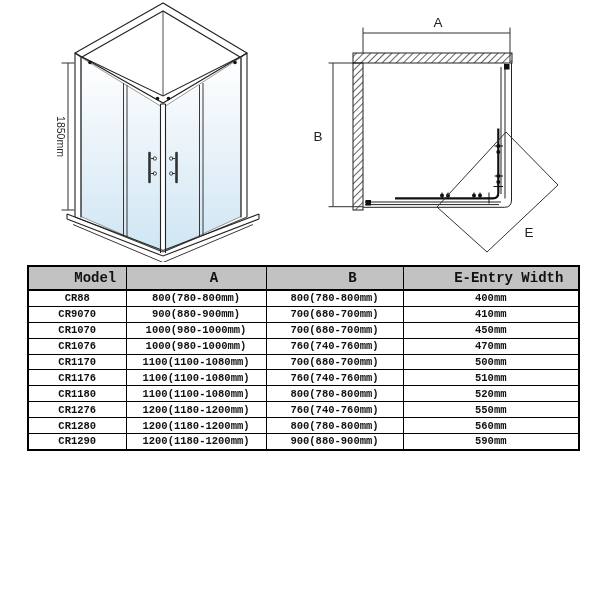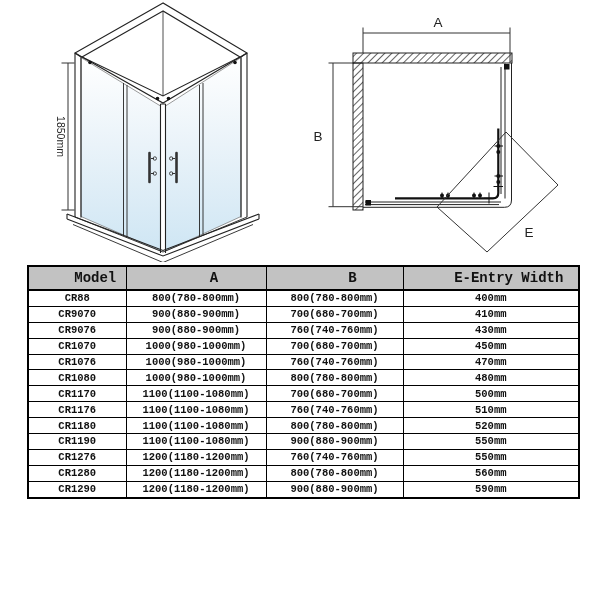--- a/index.html
+++ b/index.html
@@ -166,68 +166,50 @@
         <td>800(780-800mm)</td>
         <td>400mm</td>
       </tr>
       <tr>
         <td>CR9070</td>
         <td>900(880-900mm)</td>
         <td>700(680-700mm)</td>
         <td>410mm</td>
       </tr>
       <tr>
-        <td>CR9076</td>
-        <td>900(880-900mm)</td>
-        <td>760(740-760mm)</td>
-        <td>430mm</td>
-      </tr>
-      <tr>
         <td>CR1070</td>
         <td>1000(980-1000mm)</td>
         <td>700(680-700mm)</td>
         <td>450mm</td>
       </tr>
       <tr>
         <td>CR1076</td>
         <td>1000(980-1000mm)</td>
         <td>760(740-760mm)</td>
         <td>470mm</td>
       </tr>
       <tr>
-        <td>CR1080</td>
-        <td>1000(980-1000mm)</td>
-        <td>800(780-800mm)</td>
-        <td>480mm</td>
-      </tr>
-      <tr>
         <td>CR1170</td>
         <td>1100(1100-1080mm)</td>
         <td>700(680-700mm)</td>
         <td>500mm</td>
       </tr>
       <tr>
         <td>CR1176</td>
         <td>1100(1100-1080mm)</td>
         <td>760(740-760mm)</td>
         <td>510mm</td>
       </tr>
       <tr>
         <td>CR1180</td>
         <td>1100(1100-1080mm)</td>
         <td>800(780-800mm)</td>
         <td>520mm</td>
       </tr>
       <tr>
-        <td>CR1190</td>
-        <td>1100(1100-1080mm)</td>
-        <td>900(880-900mm)</td>
-        <td>550mm</td>
-      </tr>
-      <tr>
         <td>CR1276</td>
         <td>1200(1180-1200mm)</td>
         <td>760(740-760mm)</td>
         <td>550mm</td>
       </tr>
       <tr>
         <td>CR1280</td>
         <td>1200(1180-1200mm)</td>
         <td>800(780-800mm)</td>
         <td>560mm</td>

